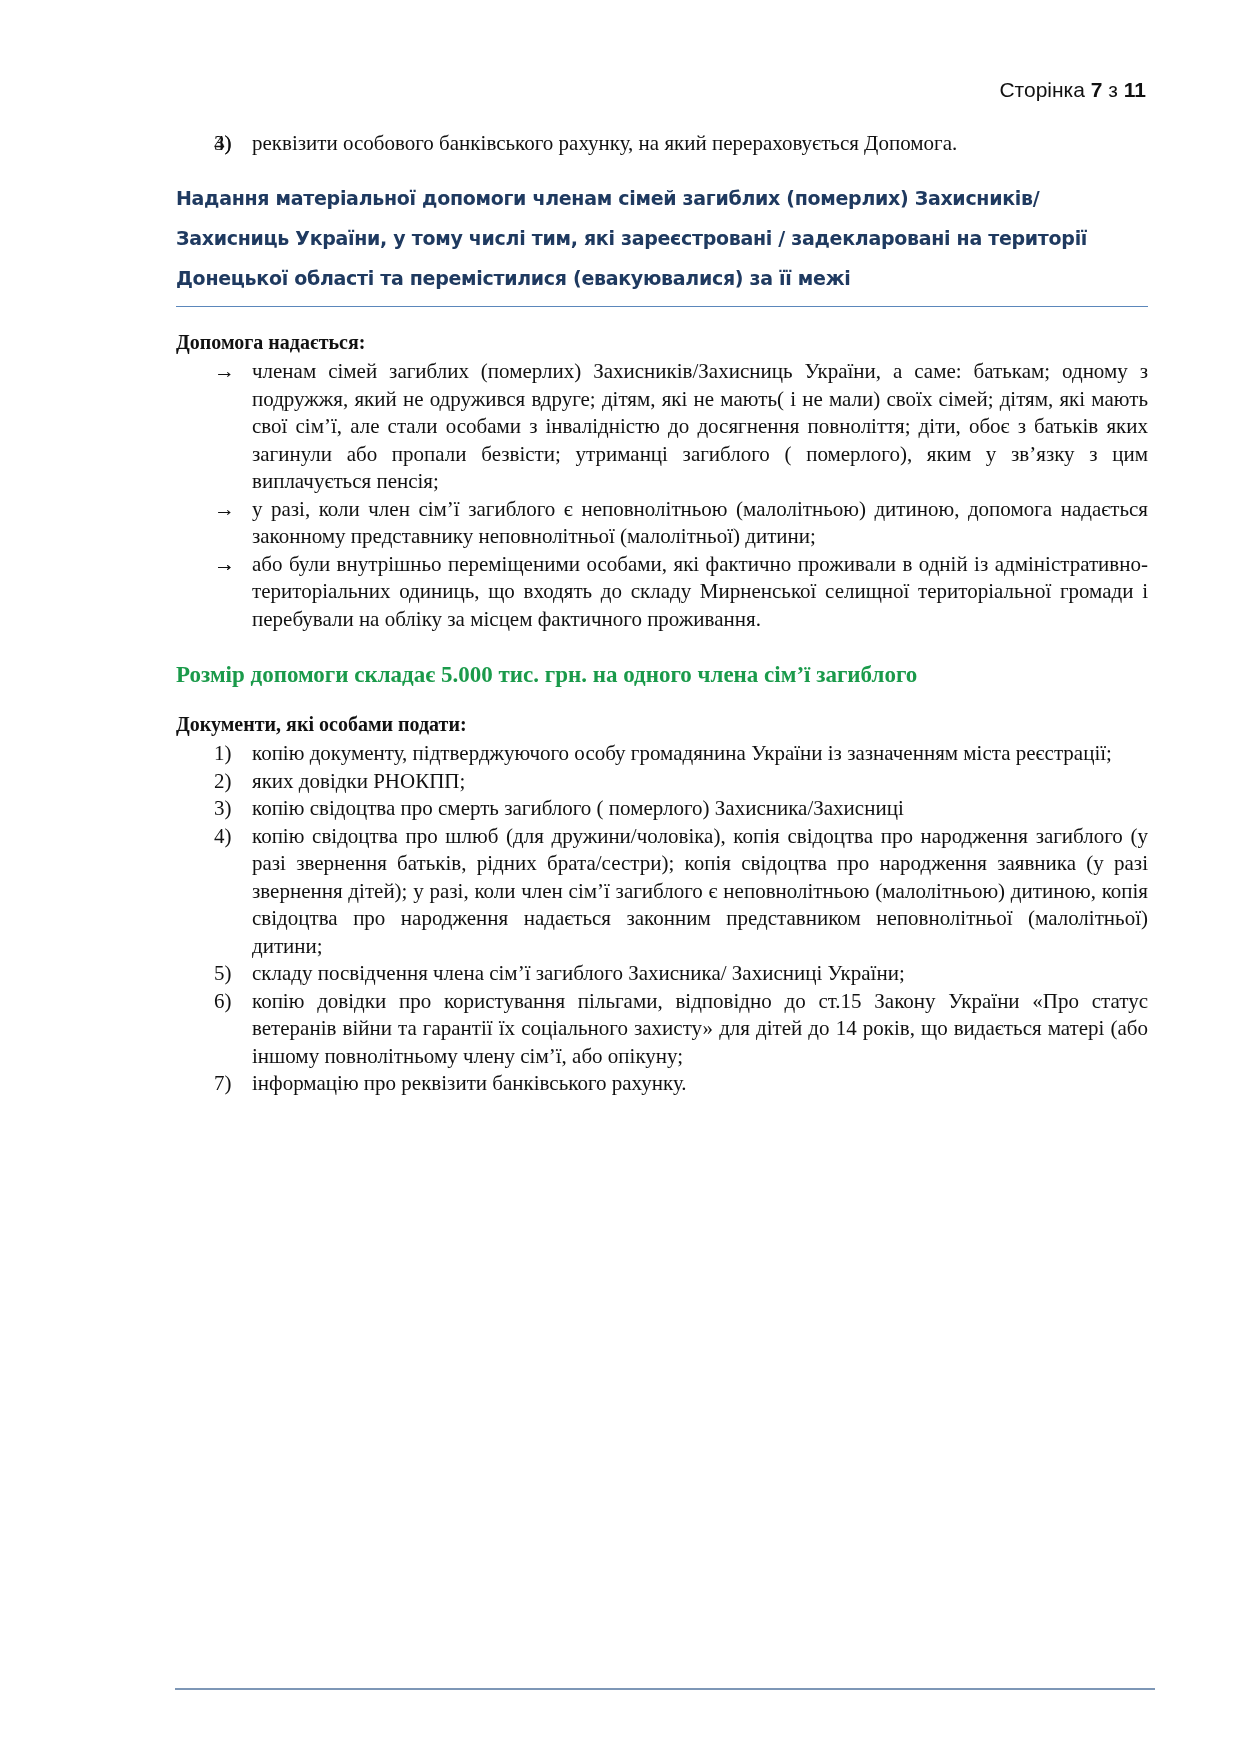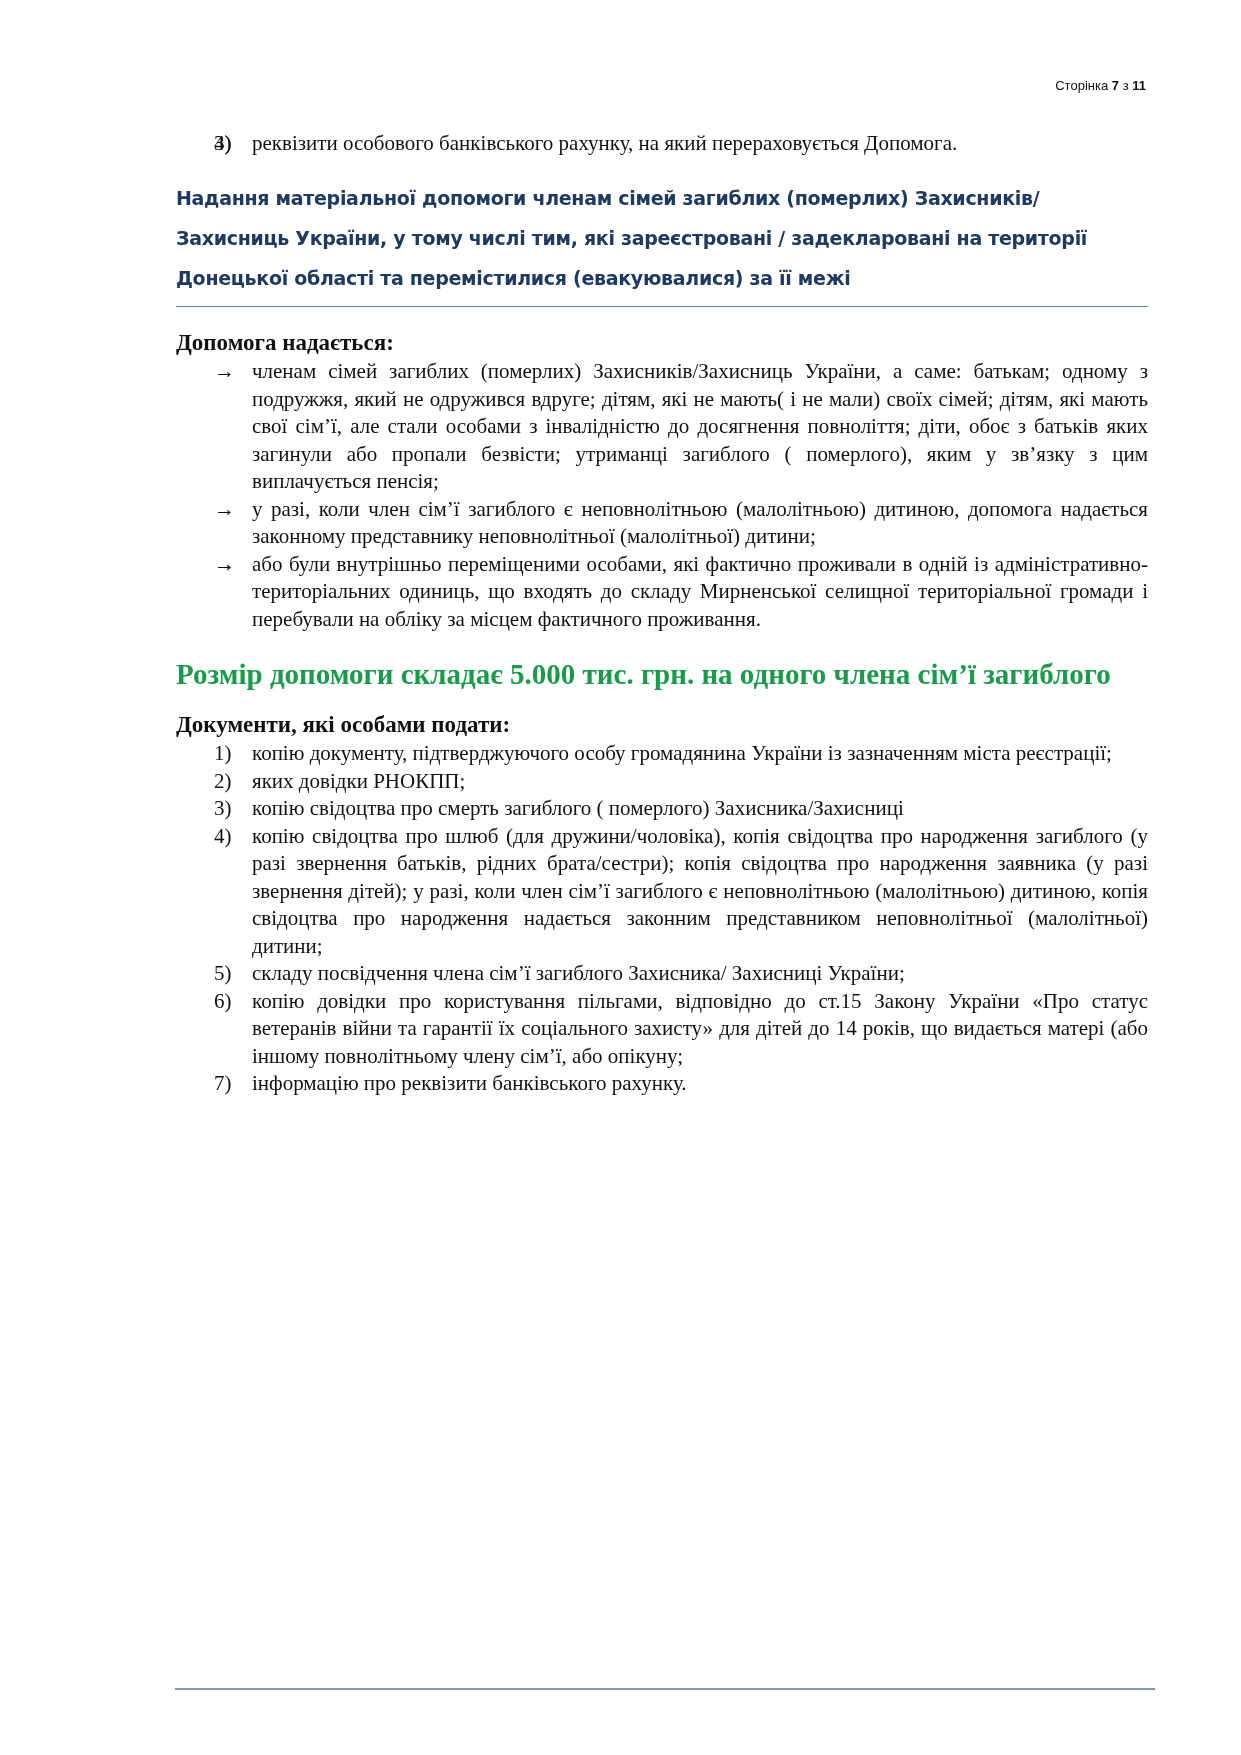--- a/index.html
+++ b/index.html
@@ -1,39 +1,39 @@
 <!DOCTYPE html>
 <html><head>
   <meta charset="utf-8">
   <style>
     html, body { margin: 0; padding: 0; background: #ffffff; }
     body { width: 1241px; height: 1755px; position: relative; overflow: hidden; }
     .page-num {
       position: absolute; top: 78px; right: 95px;
-      font-family: "Liberation Sans", sans-serif; font-size: 13px; color: #111;
+      font-family: "Liberation Sans", sans-serif; font-size: 21px; color: #111;
     }
     .page-num b { font-weight: bold; }
     .content {
       position: absolute; left: 176px; top: 130px; width: 972px;
       font-family: "Liberation Serif", serif; font-size: 21px; color: #111;
       line-height: 27.5px;
     }
     ol.cont { margin: 0; padding: 0; list-style: none; }
     .num-item { position: relative; padding-left: 76px; text-align: justify; }
     .num-item .num { position: absolute; left: 38px; top: 0; }
     .section-title {
       font-family: "DejaVu Sans", sans-serif; font-size: 19px; line-height: 40px;
       color: #1f3a60; margin-top: 20px; padding-bottom: 8px;
       border-bottom: 1.5px solid #5b87bb; letter-spacing: -0.3px;
     }
-    .bold-heading { font-weight: bold; font-size: 23px; margin-top: 22px; margin-bottom: 2px; }
+    .bold-heading { font-weight: bold; font-size: 20px; margin-top: 22px; margin-bottom: 2px; }
     .arrow-item { position: relative; padding-left: 76px; text-align: justify; }
     .arrow-item .arrow { position: absolute; left: 38px; top: 0; }
     .amount {
-      color: #1a9a4a; font-weight: bold; font-size: 29px; margin-top: 28px;
+      color: #1a9a4a; font-weight: bold; font-size: 23px; margin-top: 28px;
     }
     .footer-line {
       position: absolute; left: 175px; top: 1688px; width: 980px; height: 2px;
       background: #7e97b6;
     }
   </style>
 </head>
 <body>
 
 <div class="page-num">

